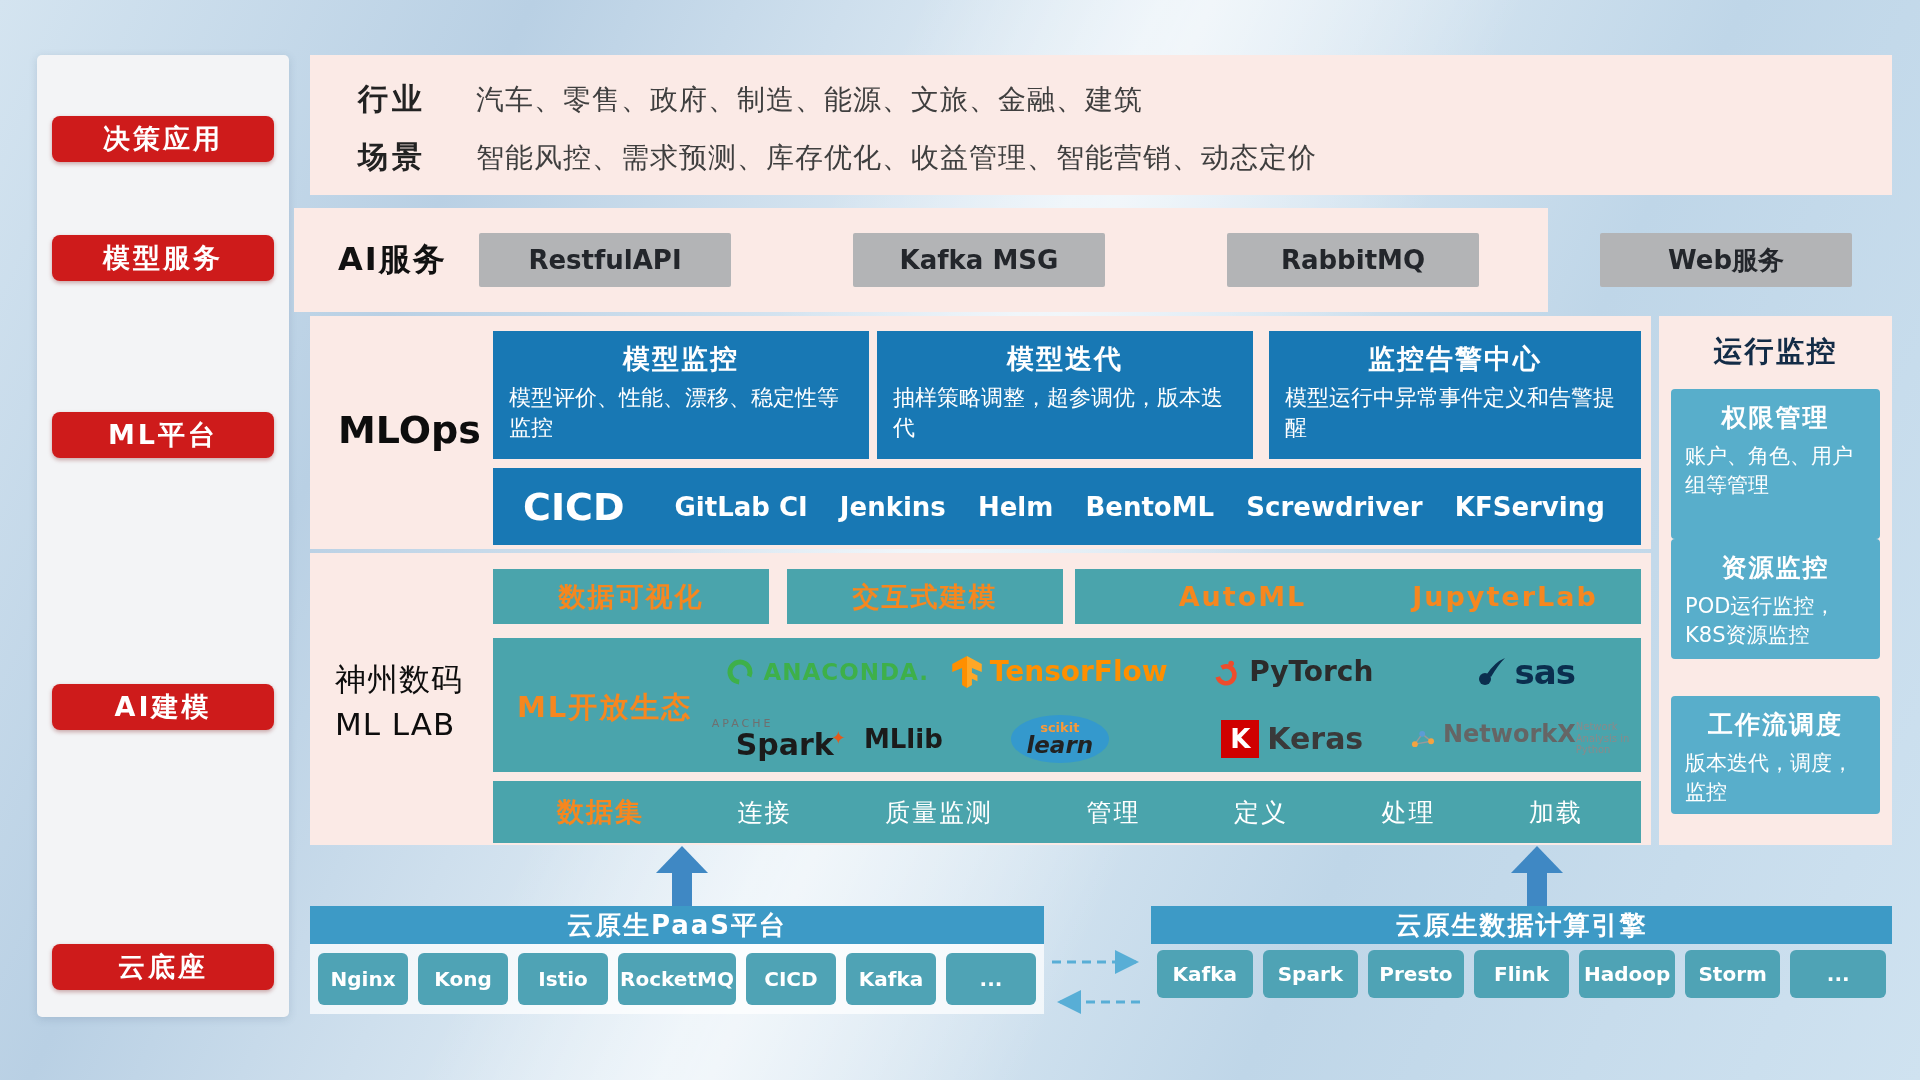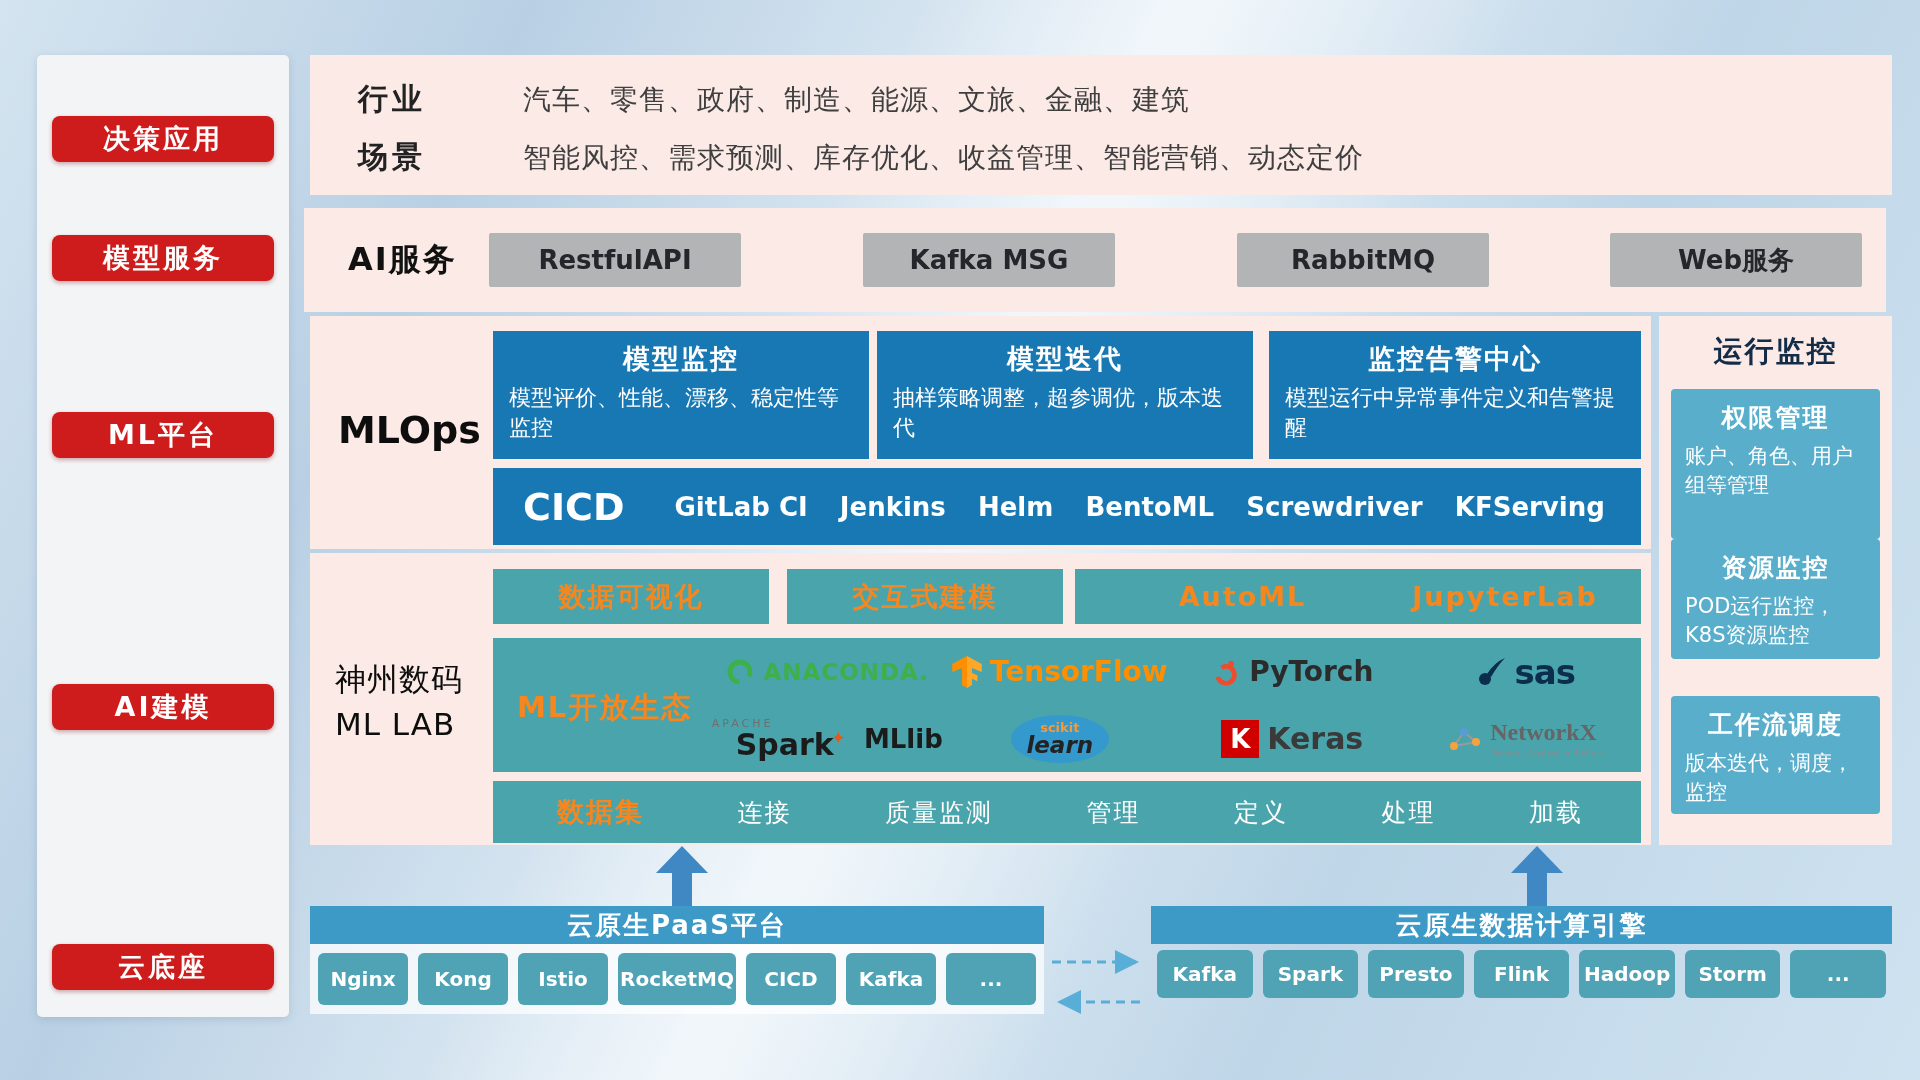--- a/index.html
+++ b/index.html
@@ -23,27 +23,27 @@
   .badge { position:absolute; left:15px; width:222px; height:46px; background:#ce1b1b;
     color:#fff; font-weight:bold; font-size:27px; letter-spacing:3px;
     display:flex; align-items:center; justify-content:center; border-radius:8px;
     box-shadow:0 2px 4px rgba(120,20,20,0.35); }
   .badge1 { top:61px; }  .badge2 { top:180px; } .badge3 { top:357px; }
   .badge4 { top:629px; } .badge5 { top:889px; }
 
   
   .band { position:absolute; background:#fbeae6; }
   .band1 { left:310px; top:55px;  width:1582px; height:140px; }
-  .band2 { left:304px; top:208px; width:1582px; height:104px; }
+  .band2 { left:294px; top:208px; width:1254px; height:104px; }
   .band3 { left:310px; top:316px; width:1341px; height:233px; }
   .band4 { left:310px; top:553px; width:1341px; height:292px; }
   .monitor-col { left:1659px; top:316px; width:233px; height:529px; }
 
   
-  .ind-row { position:absolute; left:48px; right:20px; display:flex; align-items:baseline;gap:47px; }
+  .ind-row { position:absolute; left:48px; right:20px; display:flex; align-items:baseline; }
   .ind-row1 { top:24px; } .ind-row2 { top:82px; }
   .ind-label { font-size:30px; font-weight:bold; color:#222; width:118px; letter-spacing:4px; }
   .ind-text { font-size:28px; color:#3f3f3f; letter-spacing:1px; }
 
   
   .aisvc-label { position:absolute; left:44px; top:0; height:104px; display:flex; align-items:center;
     font-size:32px; font-weight:bold; color:#111; letter-spacing:2px; }
   .gray-btn { position:absolute; top:25px; width:252px; height:54px; background:#b3b4b6;
     color:#23262b; font-weight:bold; font-size:26px; display:flex; align-items:center;
     justify-content:center; border-radius:2px; }
@@ -100,21 +100,21 @@
   .spark-word { font-size:30px; font-weight:bold; color:#1b1b1b;margin-left:24px; }
   .star { color:#e25a1c; font-size:18px; vertical-align:super; margin-left:-3px; }
   .mllib { font-size:26px; font-weight:bold; color:#1b1b1b; margin-left:10px; }
   .sk-blob { width:98px; height:48px; background:#3499cd; border-radius:50%;
     display:flex; flex-direction:column; align-items:center; justify-content:center; line-height:1; }
   .sk-top { color:#f89939; font-size:13px; font-weight:bold; }
   .sk-main { color:#222; font-size:23px; font-weight:bold; font-style:italic; }
   .keras-k { width:38px; height:38px; background:#d00000; color:#fff; font-weight:bold;
     font-size:26px; display:flex; align-items:center; justify-content:center; }
   .keras-text { color:#3a3a3a; font-weight:bold; font-size:30px; }
-  .nx-stack { display:flex; flex-direction:column; line-height:1.15;font-family:Liberation Serif, serif; }
+  .nx-stack { display:flex; flex-direction:row; line-height:1.15; }
   .nx-text { color:#656565; font-weight:bold; font-size:24px; }
   .nx-cap { color:#8a8a8a; font-size:10px; }
 
   
   .cloud-header { position:absolute; top:906px; height:38px; background:#3d9ac6; color:#fff;
     font-weight:bold; font-size:26px; display:flex; align-items:center; justify-content:center;
     letter-spacing:2px; }
   .paas-header { left:310px; width:734px; }
   .engine-header { left:1151px; width:741px; }
   .paas-panel { position:absolute; left:310px; top:944px; width:734px; height:70px;

